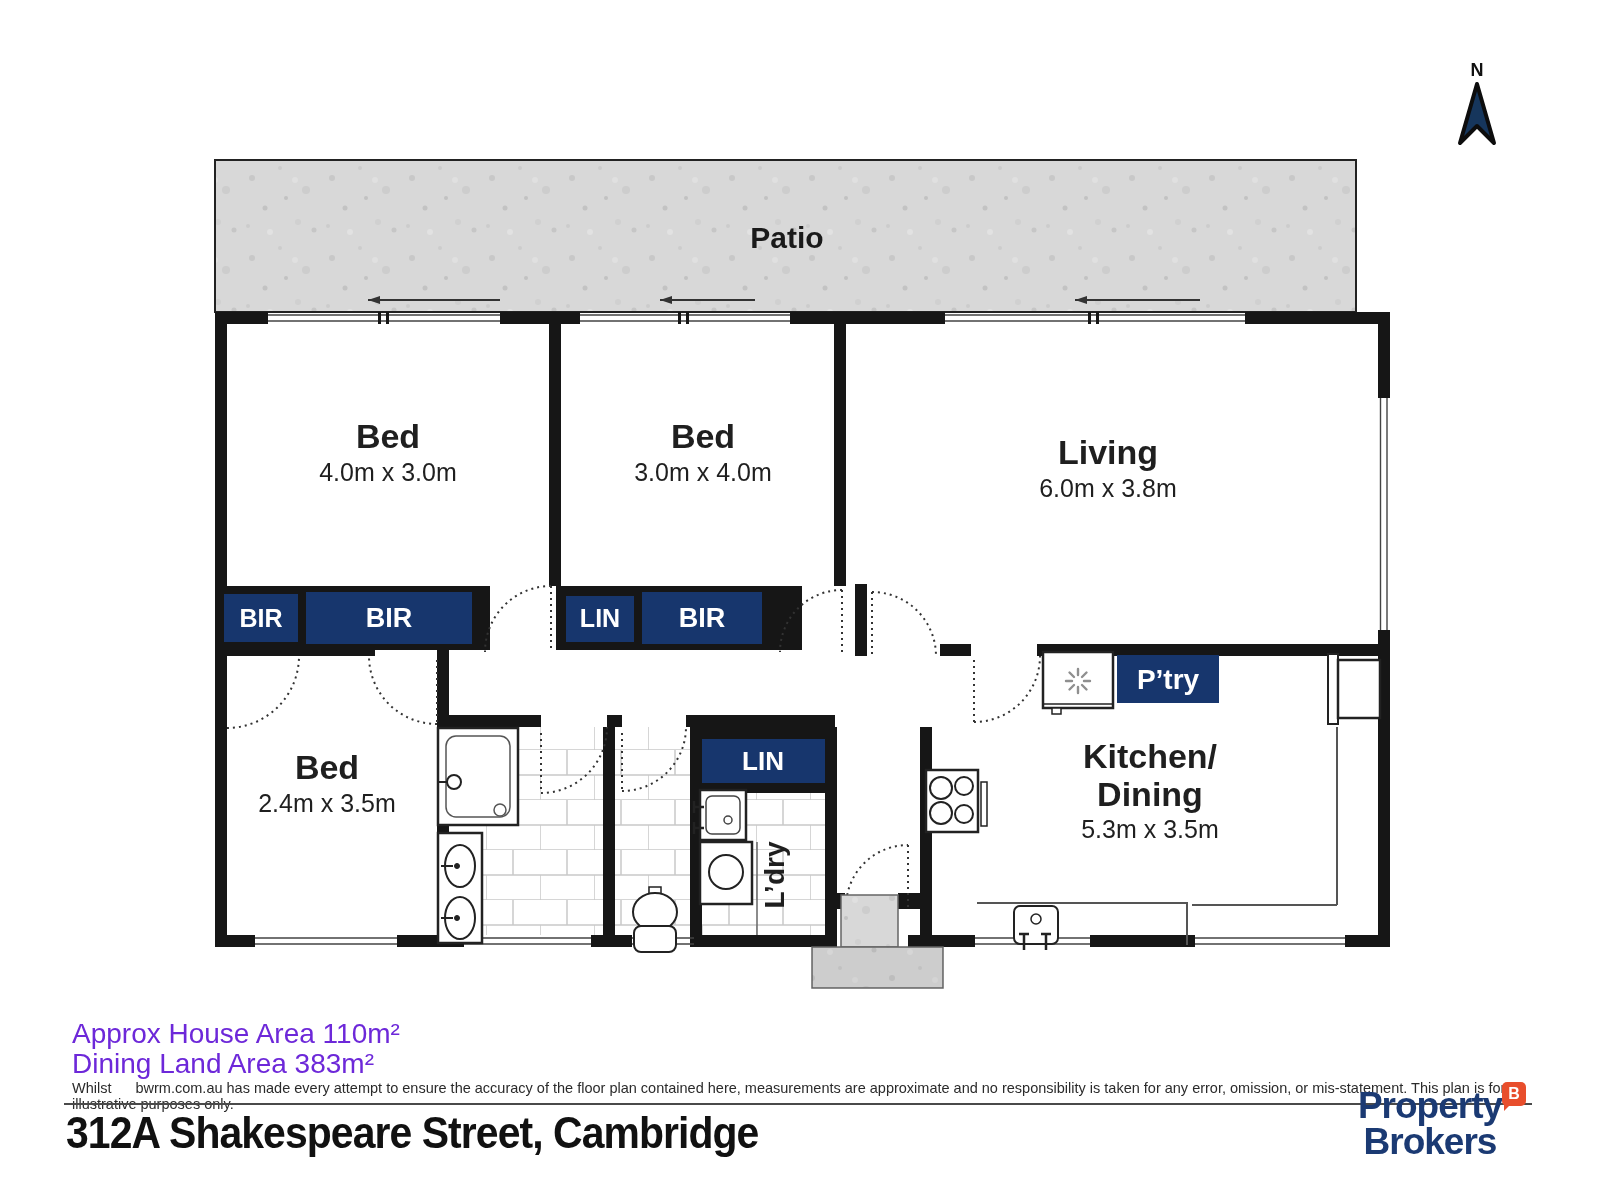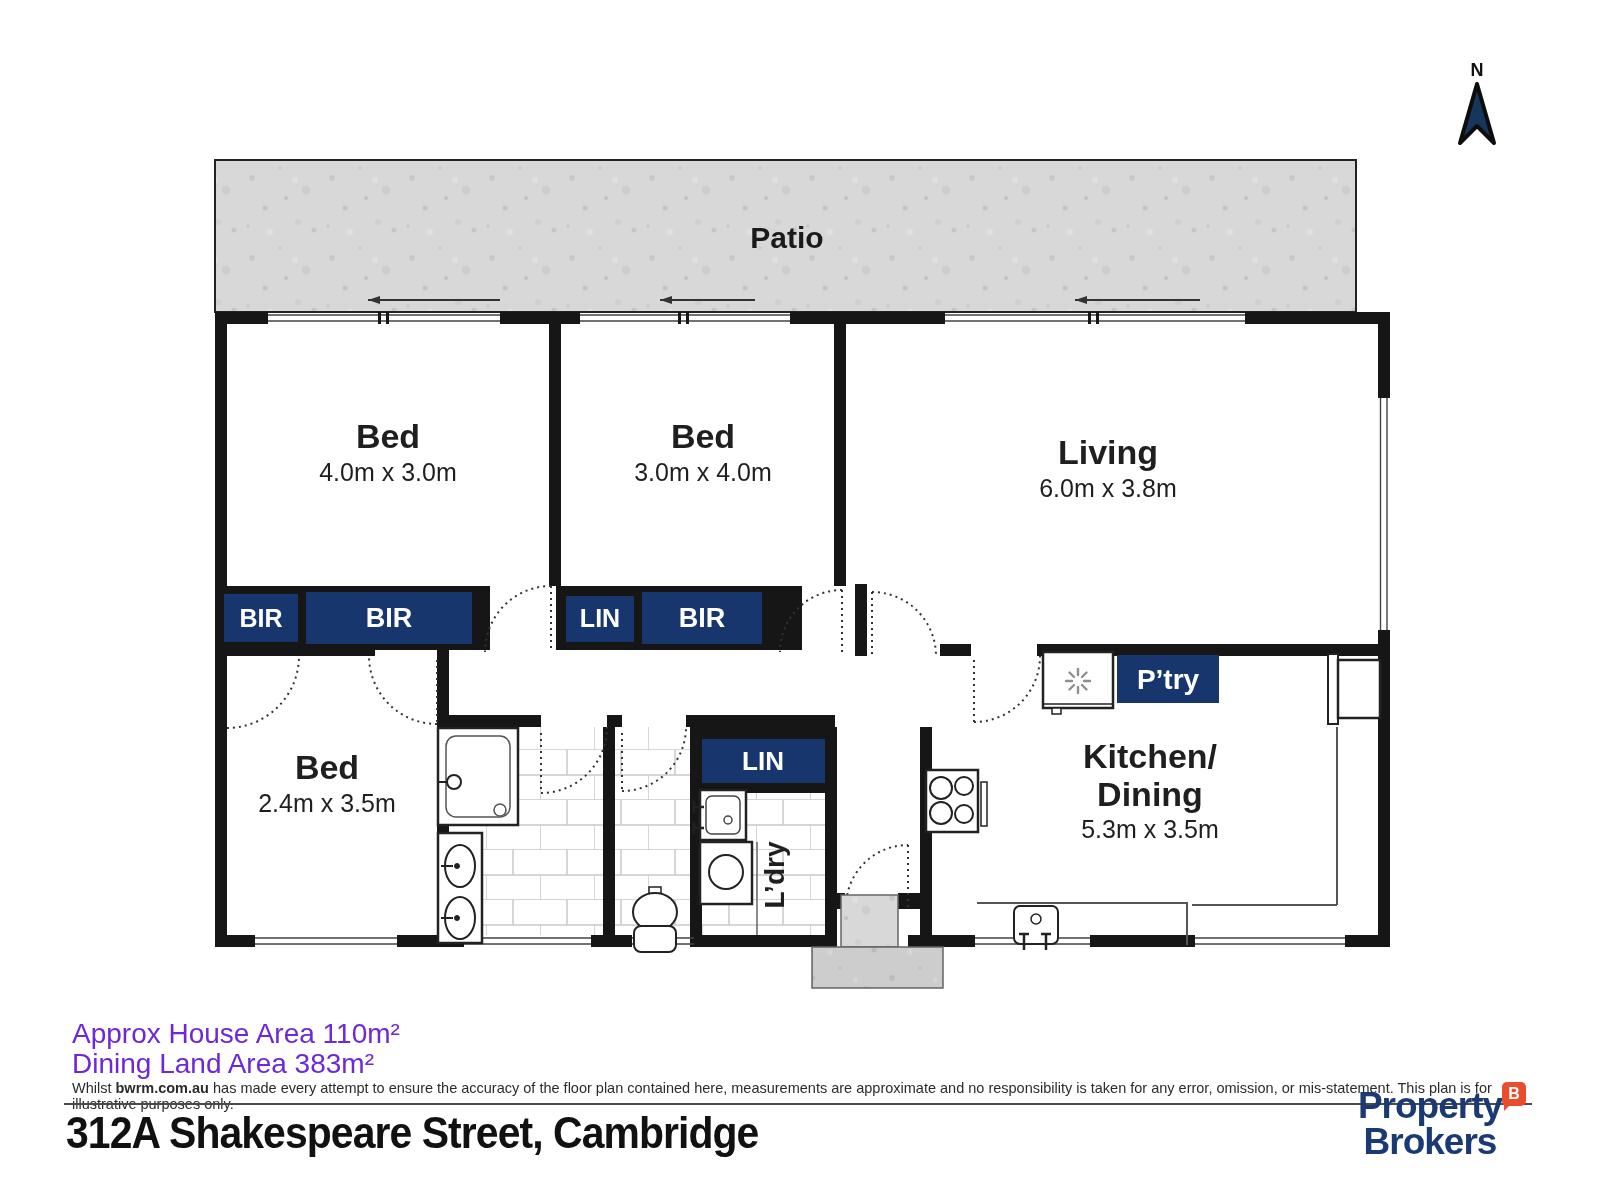--- a/index.html
+++ b/index.html
@@ -1,21 +1,21 @@
 <!DOCTYPE html>
 <html><head>
 <meta charset="utf-8">
 <style>
   html,body{margin:0;padding:0;background:#fff;}
   #page{position:relative;width:1600px;height:1200px;background:#ffffff;overflow:hidden;
         font-family:"Liberation Sans","DejaVu Sans",sans-serif;color:#1a1a1a;}
   #plan-svg{position:absolute;left:0;top:0;}
   .footer-line{position:absolute;left:72px;font-size:28px;color:#6d28d9;}
   .disclaimer{position:absolute;left:72px;top:1080px;font-size:14.5px;color:#2b2b2b;width:1450px;}
-  .disclaimer b{font-weight:bold;}
+  .disclaimer b{font-weight:normal;margin-left:20px;}
   .rule{position:absolute;left:64px;top:1103px;width:1468px;height:2px;background:#4a4a4a;}
   .addr{position:absolute;left:66px;top:1108px;font-size:44px;font-weight:bold;color:#111;
         transform:scaleX(.93);transform-origin:left top;letter-spacing:-1px;white-space:nowrap;}
   .logo{position:absolute;left:1330px;top:1088px;width:200px;text-align:center;
         color:#1b3a73;font-weight:bold;line-height:36px;font-size:37px;letter-spacing:-1px;}
   .logo .badge{position:absolute;right:4px;top:-6px;width:24px;height:24px;background:#e84e2c;
         border-radius:5px;color:#fff;font-size:16px;line-height:24px;text-align:center;letter-spacing:0;}
   .logo .badge:after{content:"";position:absolute;left:2px;bottom:-5px;border:4px solid transparent;
         border-top-color:#e84e2c;border-left-color:#e84e2c;}
 </style>

